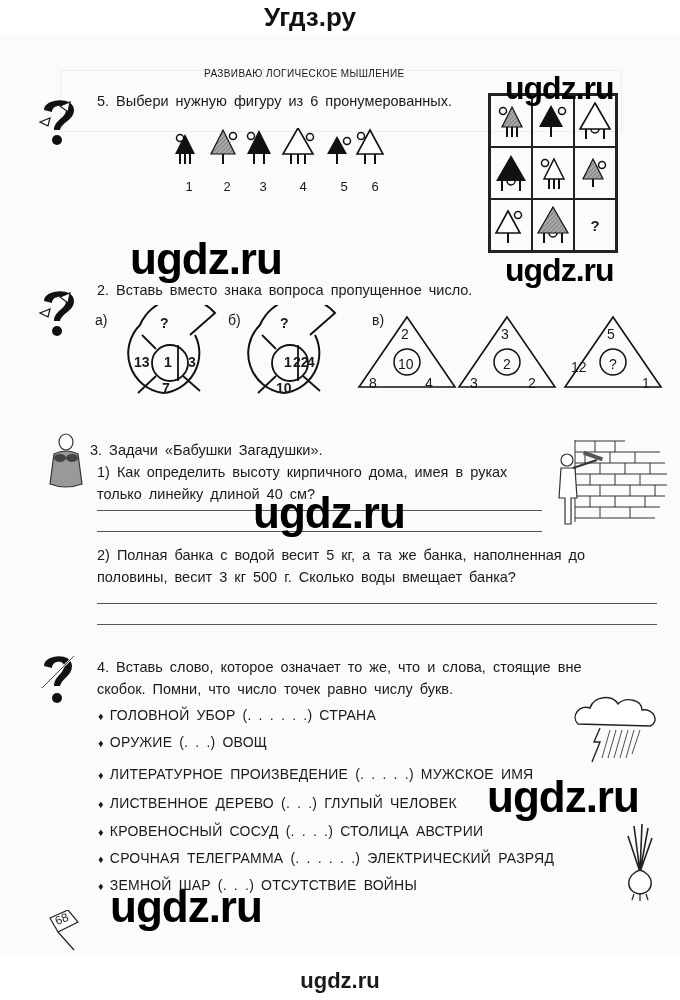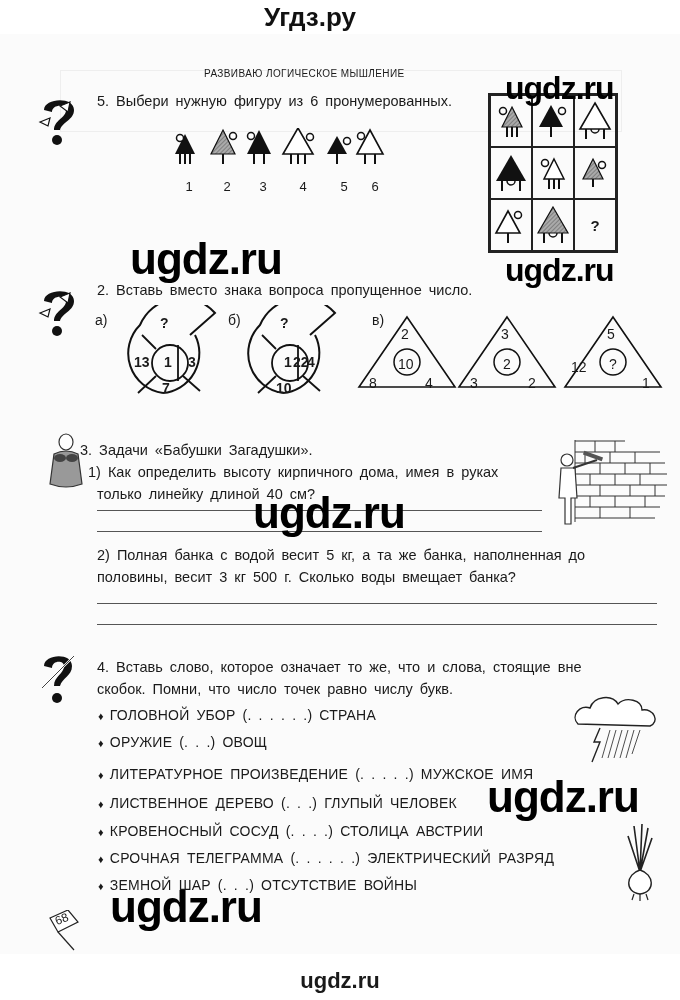--- a/index.html
+++ b/index.html
@@ -254,22 +254,22 @@
 <div class="abs small-label" style="left:609px;top:356px;">?</div>
 <div class="abs small-label" style="left:571px;top:359px;">12</div>
 <div class="abs small-label" style="left:642px;top:375px;">1</div>
 
 <svg class="abs" style="left:48px;top:432px;" width="36" height="60" viewBox="0 0 36 60">
   <ellipse cx="18" cy="10" rx="7" ry="8" fill="#fff" stroke="#333" stroke-width="1.2"></ellipse>
   <path d="M6 22 Q18 16 30 22 L34 52 Q18 58 2 52 Z" fill="#999" stroke="#333" stroke-width="1.2"></path>
   <ellipse cx="12" cy="26" rx="6" ry="4" fill="#444"></ellipse>
   <ellipse cx="24" cy="26" rx="6" ry="4" fill="#444"></ellipse>
 </svg>
-<div class="abs task" style="top:439px;left:80px;">3. Задачи «Бабушки Загадушки».</div>
-<div class="abs task" style="top:461px;left:88px;">1) Как определить высоту кирпичного дома, имея в руках</div>
+<div class="abs task" style="top:439px;left:90px;">3. Задачи «Бабушки Загадушки».</div>
+<div class="abs task" style="top:461px;left:97px;">1) Как определить высоту кирпичного дома, имея в руках</div>
 <div class="abs task" style="top:483px;left:97px;">только линейку длиной 40 см?</div>
 <div class="answer-line" style="left:97px;top:510px;width:445px;"></div>
 <div class="answer-line" style="left:97px;top:531px;width:445px;"></div>
 
 <svg class="abs" style="left:555px;top:438px;" width="120" height="92" viewBox="0 0 120 92">
   <g stroke="#333" stroke-width="1" fill="none">
     <line x1="20" y1="2" x2="20" y2="84"></line>
     <path d="M20 3 L70 3 M20 14 L105 14 M20 25 L110 25 M20 36 L112 36 M20 47 L112 47 M20 58 L110 58 M20 69 L105 69 M20 80 L100 80"></path>
     <path d="M40 3 L40 14 M60 3 L60 14 M30 14 L30 25 M55 14 L55 25 M80 14 L80 25 M45 25 L45 36 M70 25 L70 36 M95 25 L95 36 M35 36 L35 47 M60 36 L60 47 M85 36 L85 47 M45 47 L45 58 M75 47 L75 58 M100 47 L100 58 M35 58 L35 69 M60 58 L60 69 M90 58 L90 69 M45 69 L45 80 M75 69 L75 80"></path>
   </g>

